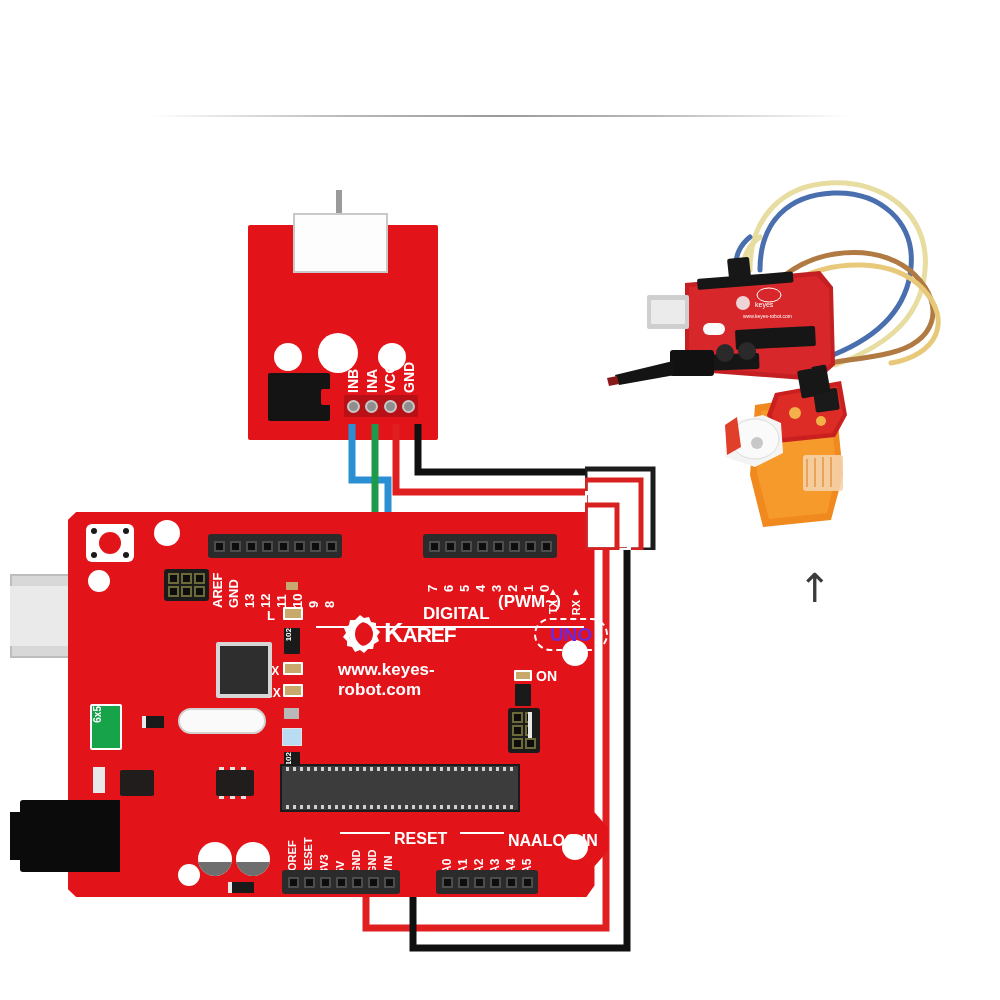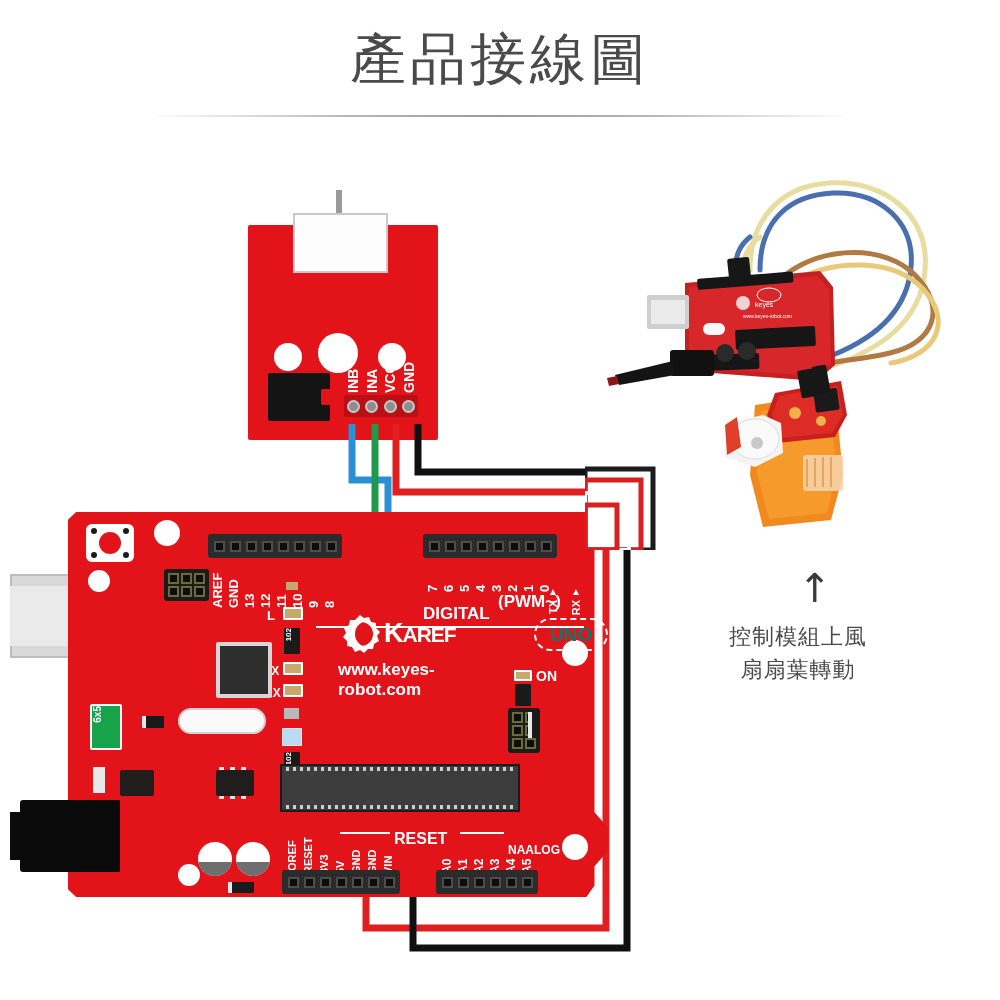--- a/index.html
+++ b/index.html
@@ -163,21 +163,21 @@
   .cap i { position:absolute; left:0; right:0; bottom:0; height:40%; background:#6e6e6e; display:block;}
   .mhole { position:absolute; background:#fff; border-radius:50%; }
   .blue-res { position:absolute; background:#b9dcf2; border:1px solid #e0e0e0; }
 
   
   .keyes-wrap { position:absolute; left:270px; top:100px; }
   .keyes-txt { position:absolute; left:46px; top:6px; color:#fff; font-size:27px; font-weight:bold; letter-spacing:-1px; font-family:"Liberation Sans",sans-serif;}
   .keyes-txt small { font-size:21px; }
   .uno-badge {
     position:absolute; left:196px; top:6px; width:74px; height:33px;
-    border:2px dashed #fff; border-radius:17px; color:#0f766e;
+    border:2px dashed #fff; border-radius:17px; color:#6d28d9;
     font-size:19px; font-weight:bold; text-align:center; line-height:29px;
     font-family:"Liberation Sans",sans-serif;
   }
   .keyes-url { position:absolute; left:0px; top:48px; color:#fff; font-size:17px; font-weight:bold; font-family:"Liberation Sans",sans-serif;}
 
   
   #photo { left:585px; top:175px; width:410px; height:375px; }
   .photo-bg { position:absolute; inset:0; background:#fff; }
   #photo svg { position:absolute; left:0; top:0; }
 
@@ -192,21 +192,20 @@
     position:absolute; left:798px; top:568px; width:24px; height:44px;
     color:#3b3b3b; font-size:40px; line-height:40px; text-align:center;
     font-family:"DejaVu Sans", sans-serif;
   }
 </style>
 </head>
 <body>
 
 <div id="root">
 
-  <div class="page-title">產品接線圖</div>
   <div class="title-divider"></div>
 
   <div class="abs" id="fan-module">
     <div class="mod-pcb"></div>
     <div class="mod-shaft"></div>
     <div class="mod-motor"></div>
     <div class="mod-hole" style="left:26px; top:118px; width:28px; height:28px;"></div>
     <div class="mod-hole" style="left:70px; top:108px; width:40px; height:40px;"></div>
     <div class="mod-hole" style="left:130px; top:118px; width:28px; height:28px;"></div>
     <div class="mod-chip"></div>
@@ -369,21 +368,21 @@
       </div>
     <div class="diode" style="left:160px; top:370px; width:26px; height:11px;">
         <i></i>
       </div>
     <div class="smd" style="left:25px; top:255px; width:12px; height:26px; background:#e8e8e8;"></div>
 
     <div class="silk" style="left:326px; top:318px; font-size:16px;">RESET</div>
     <div class="silkline" style="left:272px; top:320px; width:50px;"></div>
     <div class="silkline" style="left:398px; top:320px; width:0px;"></div>
 
-    <div class="silk" style="left:440px; top:331px; font-size:12px;">NAALOG IN</div>
+    <div class="silk" style="left:440px; top:320px; font-size:16px;">NAALOG IN</div>
     <div class="silkline" style="left:392px; top:320px; width:44px;"></div>
 
     <div class="hdr-lbl-row" style="left:218px; top:324px; height:38px;">
       <span class="vtext" style="font-size:11px;">IOREF</span>
       <span class="vtext" style="font-size:11px;">RESET</span>
       <span class="vtext" style="font-size:11px;">3V3</span>
       <span class="vtext" style="font-size:11px;">5V</span>
       <span class="vtext" style="font-size:11px;">GND</span>
       <span class="vtext" style="font-size:11px;">GND</span>
       <span class="vtext" style="font-size:11px;">VIN</span>
@@ -502,18 +501,14 @@
         <path d="M0,290 L72,290 L72,375 L0,375 Z" fill="#ffffff"></path>
         <path d="M0,294 L68,294 L68,375 L0,375 Z" fill="none" stroke="#1c1c1c" stroke-width="5"></path>
         <path d="M0,305 L56,305 L56,375 L0,375 Z" fill="none" stroke="#d92020" stroke-width="5"></path>
         <path d="M0,318 L44,318 L44,375 L0,375 Z" fill="none" stroke="#ffffff" stroke-width="4"></path>
         <path d="M0,330 L32,330 L32,375 L0,375 Z" fill="none" stroke="#d92020" stroke-width="5"></path>
       </g>
     </svg>
   </div>
 
   <div class="arrow-up">↑</div>
-  <div class="caption">
-    <div>控制模組上風</div>
-    <div>扇扇葉轉動</div>
-  </div>
 
 </div>
 
 </body></html>

